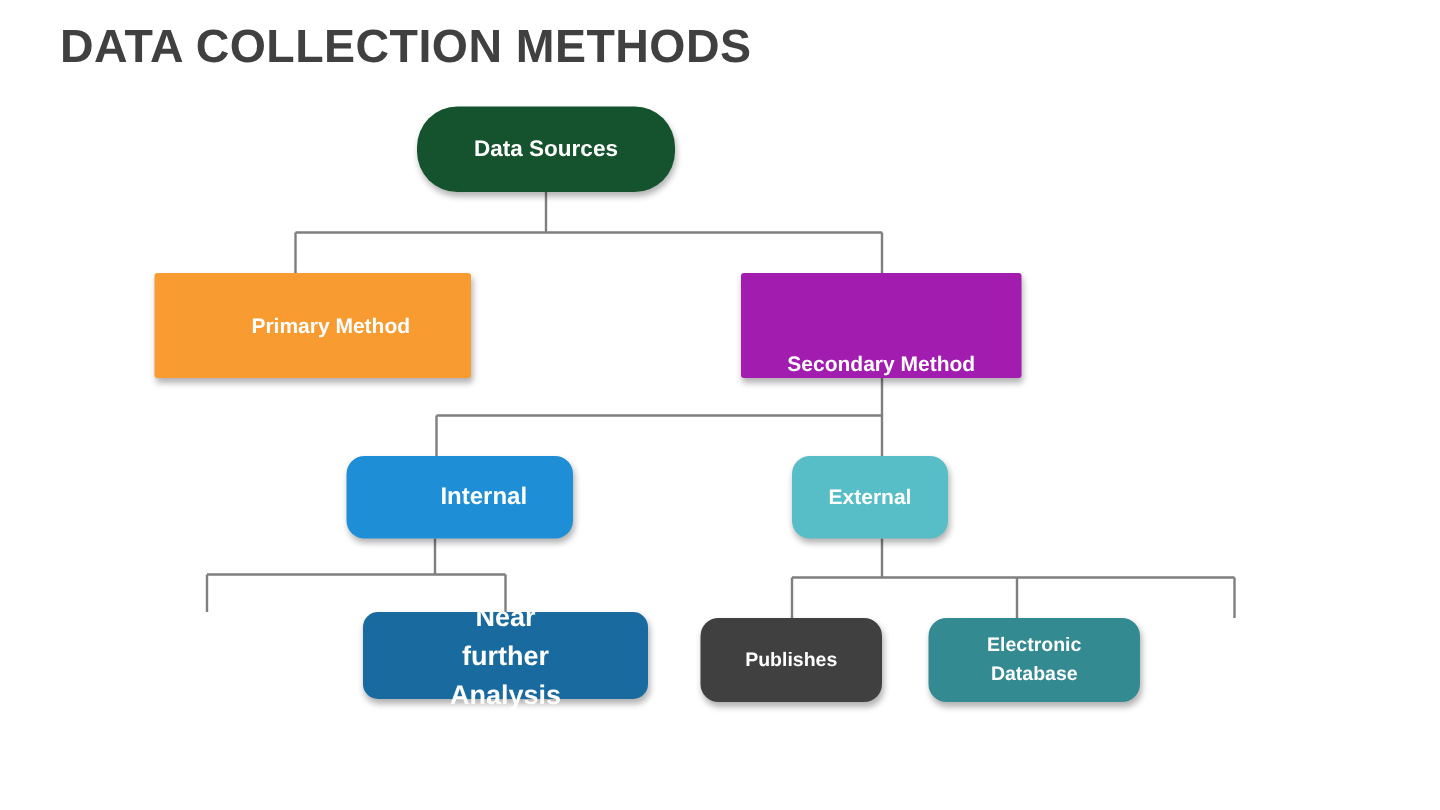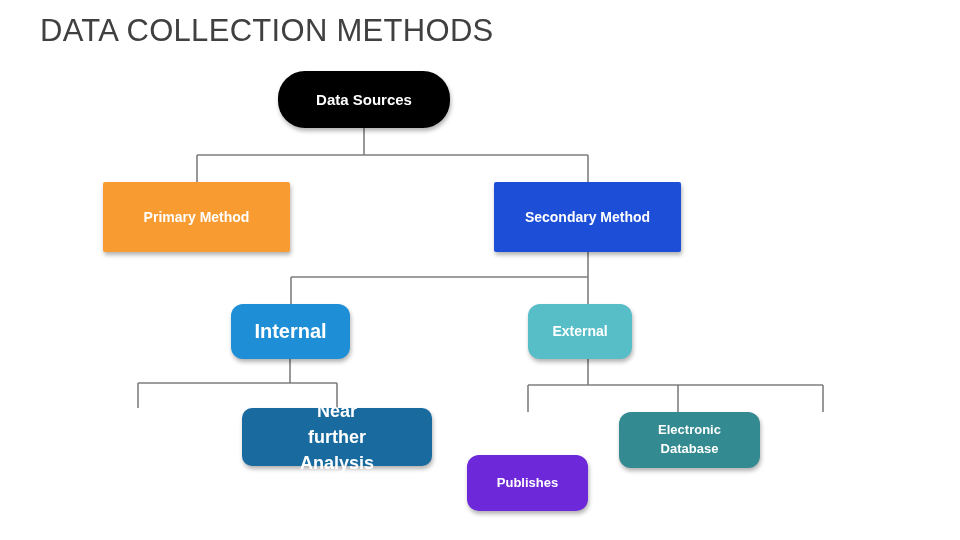--- a/index.html
+++ b/index.html
@@ -14,21 +14,21 @@
     background: #ffffff;
     overflow: hidden;
     font-family: "Liberation Sans", sans-serif;
   }
   .title {
     position: absolute;
     left: 40px;
     top: 13px;
     margin: 0;
     font-size: 31px;
-    font-weight: normal;
+    font-weight: bold;
     letter-spacing: 0.3px;
     color: #404040;
   }
   .connectors {
     position: absolute;
     left: 0;
     top: 0;
     width: 960px;
     height: 540px;
     pointer-events: none;
@@ -46,23 +46,23 @@
     text-align: center;
     color: #ffffff;
     box-shadow: 1px 3px 4px rgba(0,0,0,0.30);
   }
   .node .label {
     display: inline-block;
     line-height: 1.45;
   }
   
   #n-data-sources { left: 278px; top: 71px;  width: 172px; height: 57px; border-radius: 27px; font-size: 15px; font-weight: bold; }
-  #n-primary      { left: 103px; top: 182px; width: 187px; height: 70px; border-radius: 2px;  font-size: 14px; font-weight: 600; }
+  #n-primary      { left: 103px; top: 182px; width: 187px; height: 70px; border-radius: 2px;  font-size: 14px; font-weight: 600; padding-left: 24px; }
   #n-secondary    { left: 494px; top: 182px; width: 187px; height: 70px; border-radius: 2px;  font-size: 14px; font-weight: 600; }
-  #n-internal     { left: 231px; top: 304px; width: 119px; height: 55px; border-radius: 12px; font-size: 20px; font-weight: 600; }
+  #n-internal     { left: 231px; top: 304px; width: 119px; height: 55px; border-radius: 12px; font-size: 16px; font-weight: 600; padding-left: 32px; }
   #n-external     { left: 528px; top: 304px; width: 104px; height: 55px; border-radius: 12px; font-size: 14px; font-weight: 600; }
   #n-fully        { left: 78px;  top: 408px; width: 122px; height: 58px; border-radius: 10px; font-size: 13px; font-weight: 600; }
   #n-near         { left: 242px; top: 408px; width: 190px; height: 58px; border-radius: 10px; font-size: 18px; font-weight: 600; }
   #n-publishes    { left: 467px; top: 412px; width: 121px; height: 56px; border-radius: 12px; font-size: 13px; font-weight: 600; }
   #n-electronic   { left: 619px; top: 412px; width: 141px; height: 56px; border-radius: 12px; font-size: 13px; font-weight: 600; }
   #n-syndicated   { left: 763px; top: 412px; width: 121px; height: 56px; border-radius: 12px; font-size: 13px; font-weight: 600; }
   
   #n-fully .label      { max-width: 75px; }
   #n-near .label       { max-width: 95px; }
   #n-electronic .label { max-width: 75px; }
@@ -75,46 +75,46 @@
 
   <h1 class="title">DATA COLLECTION METHODS</h1>
 
   <svg class="connectors" viewBox="0 0 960 540" xmlns="http://www.w3.org/2000/svg" aria-hidden="true">
     <path d="M364 128 L364 155 M197 155 L588 155 M197 155 L197 182 M588 155 L588 182"></path>
     <path d="M588 252 L588 304 M291 277 L588 277 M291 277 L291 304"></path>
     <path d="M290 359 L290 383 M138 383 L337 383 M138 383 L138 408 M337 383 L337 408"></path>
     <path d="M588 359 L588 385 M528 385 L823 385 M528 385 L528 412 M678 385 L678 412 M823 385 L823 412"></path>
   </svg>
 
-  <div id="n-data-sources" class="node" style="background-color: #000000; align-items: center;">
+  <div id="n-data-sources" class="node" style="background-color: #14532d; align-items: center;">
     <span class="label">Data Sources</span>
   </div>
 
   <div id="n-primary" class="node" style="background-color: rgb(248, 155, 48);">
     <span class="label">Primary Method</span>
   </div>
 
-  <div id="n-secondary" class="node" style="background-color: #1d4ed8;">
+  <div id="n-secondary" class="node" style="background-color: #a21caf; align-items: flex-end;">
     <span class="label">Secondary Method</span>
   </div>
 
   <div id="n-internal" class="node" style="background-color: rgb(30, 143, 214);">
     <span class="label">Internal</span>
   </div>
 
   <div id="n-external" class="node" style="background-color: rgb(87, 190, 199);">
     <span class="label">External</span>
   </div>
 
 
   <div id="n-near" class="node" style="background-color: rgb(24, 106, 159);">
     <span class="label">Near further Analysis</span>
   </div>
 
-  <div id="n-publishes" class="node" style="background-color: #6d28d9; margin-top: 43px;">
+  <div id="n-publishes" class="node" style="background-color: #404040;">
     <span class="label">Publishes</span>
   </div>
 
   <div id="n-electronic" class="node" style="background-color: rgb(51, 138, 144);">
     <span class="label">Electronic Database</span>
   </div>
 
 
 </div>
 

